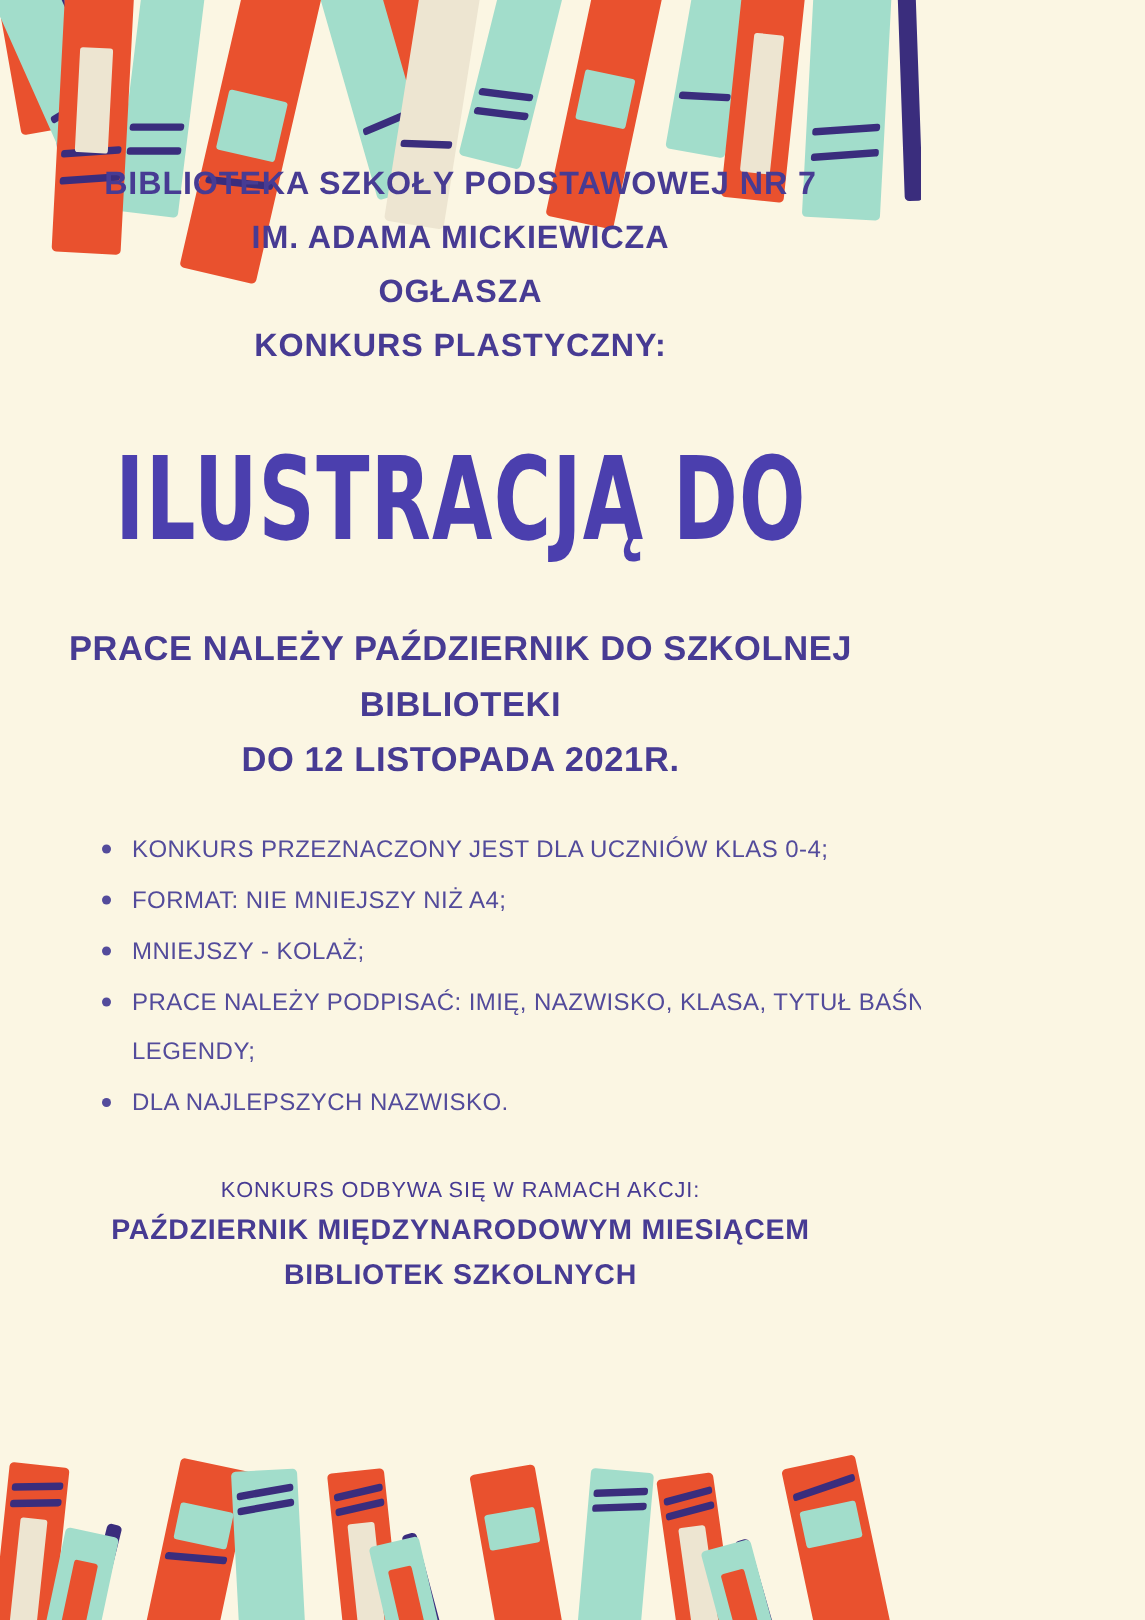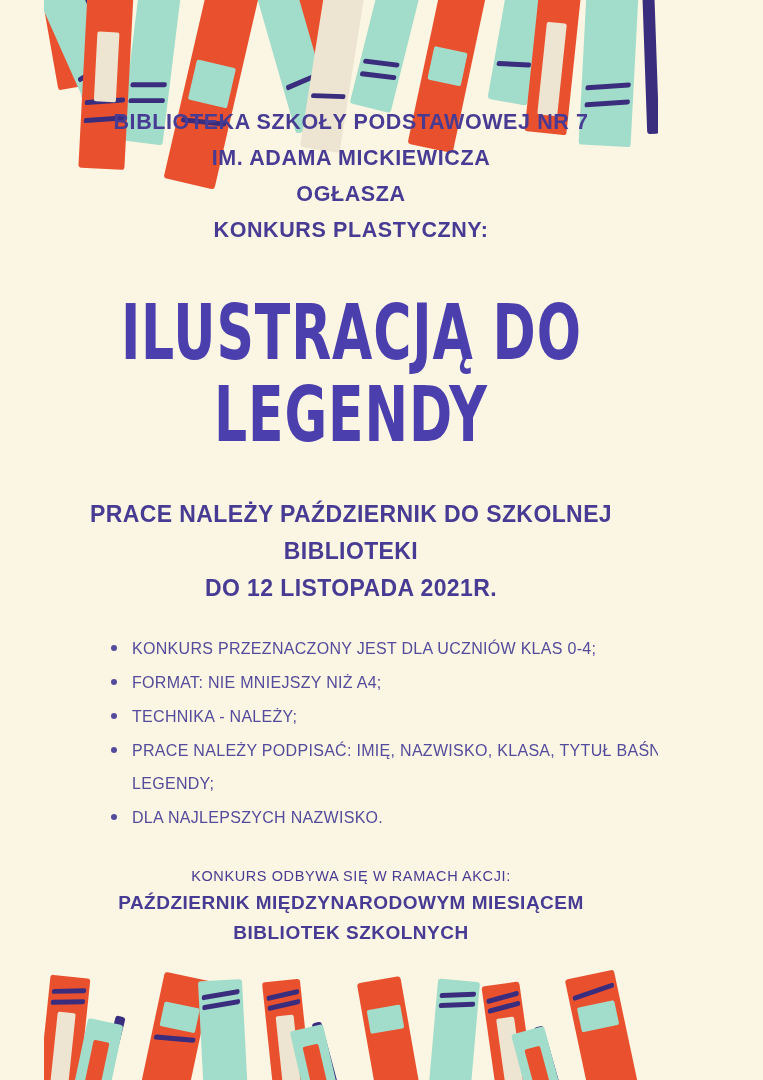--- a/index.html
+++ b/index.html
@@ -7,21 +7,20 @@
     width:763px;height:1080px;
     font-family:"Liberation Sans",sans-serif;
     background:#fbf6e3;
     overflow:hidden;
   }
   .poster{
     position:relative;
     width:614px;height:1080px;
     background:var(--bg,#fbf6e3);
     overflow:hidden;
-    margin-left:44px;
   }
 
   
   .books-layer{position:absolute;left:0;right:0;height:0;}
   .books-layer.top{top:0;}
   .books-layer.bottom{bottom:0;}
   .book{
     position:absolute;
     border-radius:3px;
   }
@@ -248,32 +247,31 @@
 
     <div class="header-block">
       <span class="header-line">BIBLIOTEKA SZKOŁY PODSTAWOWEJ NR 7</span>
       <span class="header-line">IM. ADAMA MICKIEWICZA</span>
       <span class="header-line">OGŁASZA</span>
       <span class="header-line">KONKURS  PLASTYCZNY:</span>
     </div>
 
     <div class="title-block">
       <div><span class="title-line">ILUSTRACJĄ DO</span></div>
-      <div><span class="title-line">LEGENDY</span></div>
     </div>
 
     <div class="deadline-block">
       <span class="deadline-line">PRACE NALEŻY PAŹDZIERNIK DO SZKOLNEJ BIBLIOTEKI</span>
       <span class="deadline-line">DO 12 LISTOPADA 2021R.</span>
     </div>
 
     <ul class="bullets">
       <li>KONKURS PRZEZNACZONY JEST DLA UCZNIÓW KLAS 0-4;</li>
       <li>FORMAT: NIE MNIEJSZY NIŻ A4;</li>
-      <li>TECHNIKA - NALEŻY;</li>
+      <li>MNIEJSZY - KOLAŻ;</li>
       <li>PRACE NALEŻY PODPISAĆ: IMIĘ, NAZWISKO, KLASA, TYTUŁ BAŚNI LUB LEGENDY;</li>
       <li>DLA NAJLEPSZYCH NAZWISKO.</li>
     </ul>
 
     <div class="footer-block">
       <span class="footer-small">KONKURS ODBYWA SIĘ W RAMACH AKCJI:</span>
       <span class="footer-big">PAŹDZIERNIK MIĘDZYNARODOWYM MIESIĄCEM</span>
       <span class="footer-big">BIBLIOTEK SZKOLNYCH</span>
     </div>
 

